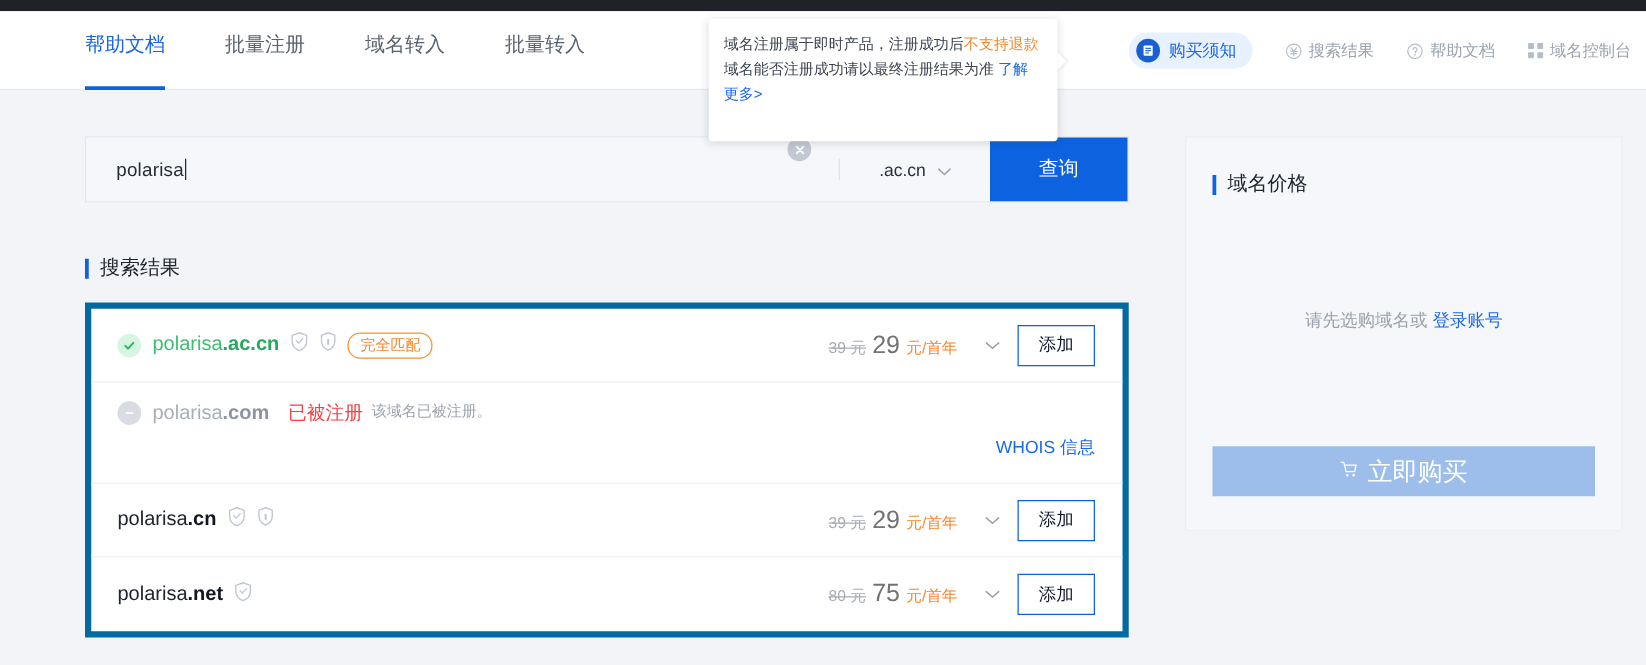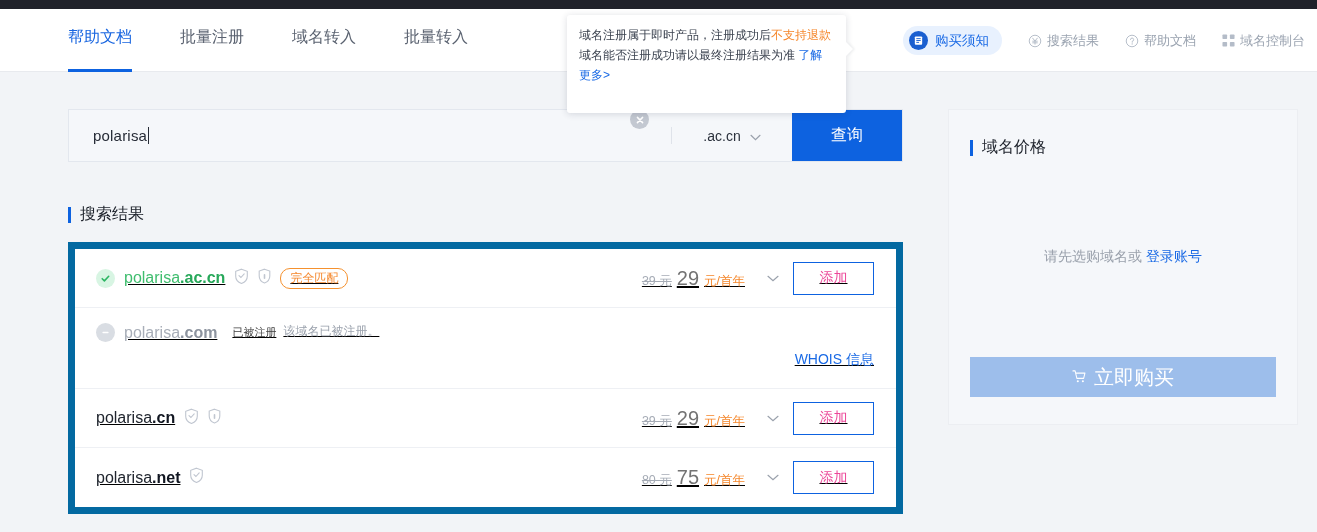--- a/index.html
+++ b/index.html
@@ -217,22 +217,21 @@
     flex: none;
   }
   .sect-title span {
     font-size: 16px;
     color: #20252e;
   }
 
   
   .results {
     background: #ffffff;
-    border: 7px solid #0369a1;
-    text-decoration: underline;
+    border: 5px solid #0369a1;
   }
   .row {
     display: flex;
     align-items: center;
     padding: 0 22px 0 21px;
     min-height: 59px;
     border-bottom: 1px solid #eef0f4;
   }
   .row:last-child { border-bottom: none; }
   .row.tall { min-height: 81px; align-items: flex-start; padding-top: 15px; }
@@ -251,21 +250,21 @@
   .status-circle.ok { background: #d8f5e3; }
   .status-circle.taken { background: #d9dde3; }
 
   .dname { font-size: 16px; white-space: nowrap; }
   .dname.avail { color: #3fbd6e; }
   .dname.avail b { color: #27a85a; font-weight: bold; }
   .dname.plain { color: #20252e; }
   .dname.plain b { color: #111621; font-weight: bold; }
   .dname.taken { color: #a8aeb8; }
   .dname.taken b { color: #8d949f; font-weight: bold; }
-  .taken-note { font-size: 11px; color: #404040; margin-left: 6px; }
+  .taken-note { font-size: 15px; color: #ef4444; margin-left: 6px; }
   .sub-note { font-size: 12px; color: #9ba2ad; padding-left: 1px; }
 
   .badge-match {
     border: 1px solid #f5912e;
     color: #f5872b;
     border-radius: 10px;
     font-size: 12px;
     padding: 1px 9px 2px 9px;
     white-space: nowrap;
     line-height: 16px;
@@ -287,24 +286,24 @@
     font-size: 20px;
     color: #737373;
   }
   .price-unit {
     font-size: 12.5px;
     color: #f5872b;
   }
   .chev-price { margin-left: 7px; margin-right: 14px; display:flex; align-items:center; cursor:pointer; }
 
   .add-btn {
-    width: 81px;
+    width: 62px;
     height: 33px;
     border: 1px solid #0d62e0;
-    color: #ec4899;
+    color: #0f172a;
     background: #ffffff;
     font-size: 14px;
     display: flex;
     align-items: center;
     justify-content: center;
     cursor: pointer;
     flex: none;
   }
   .whois-link {
     font-size: 14px;

